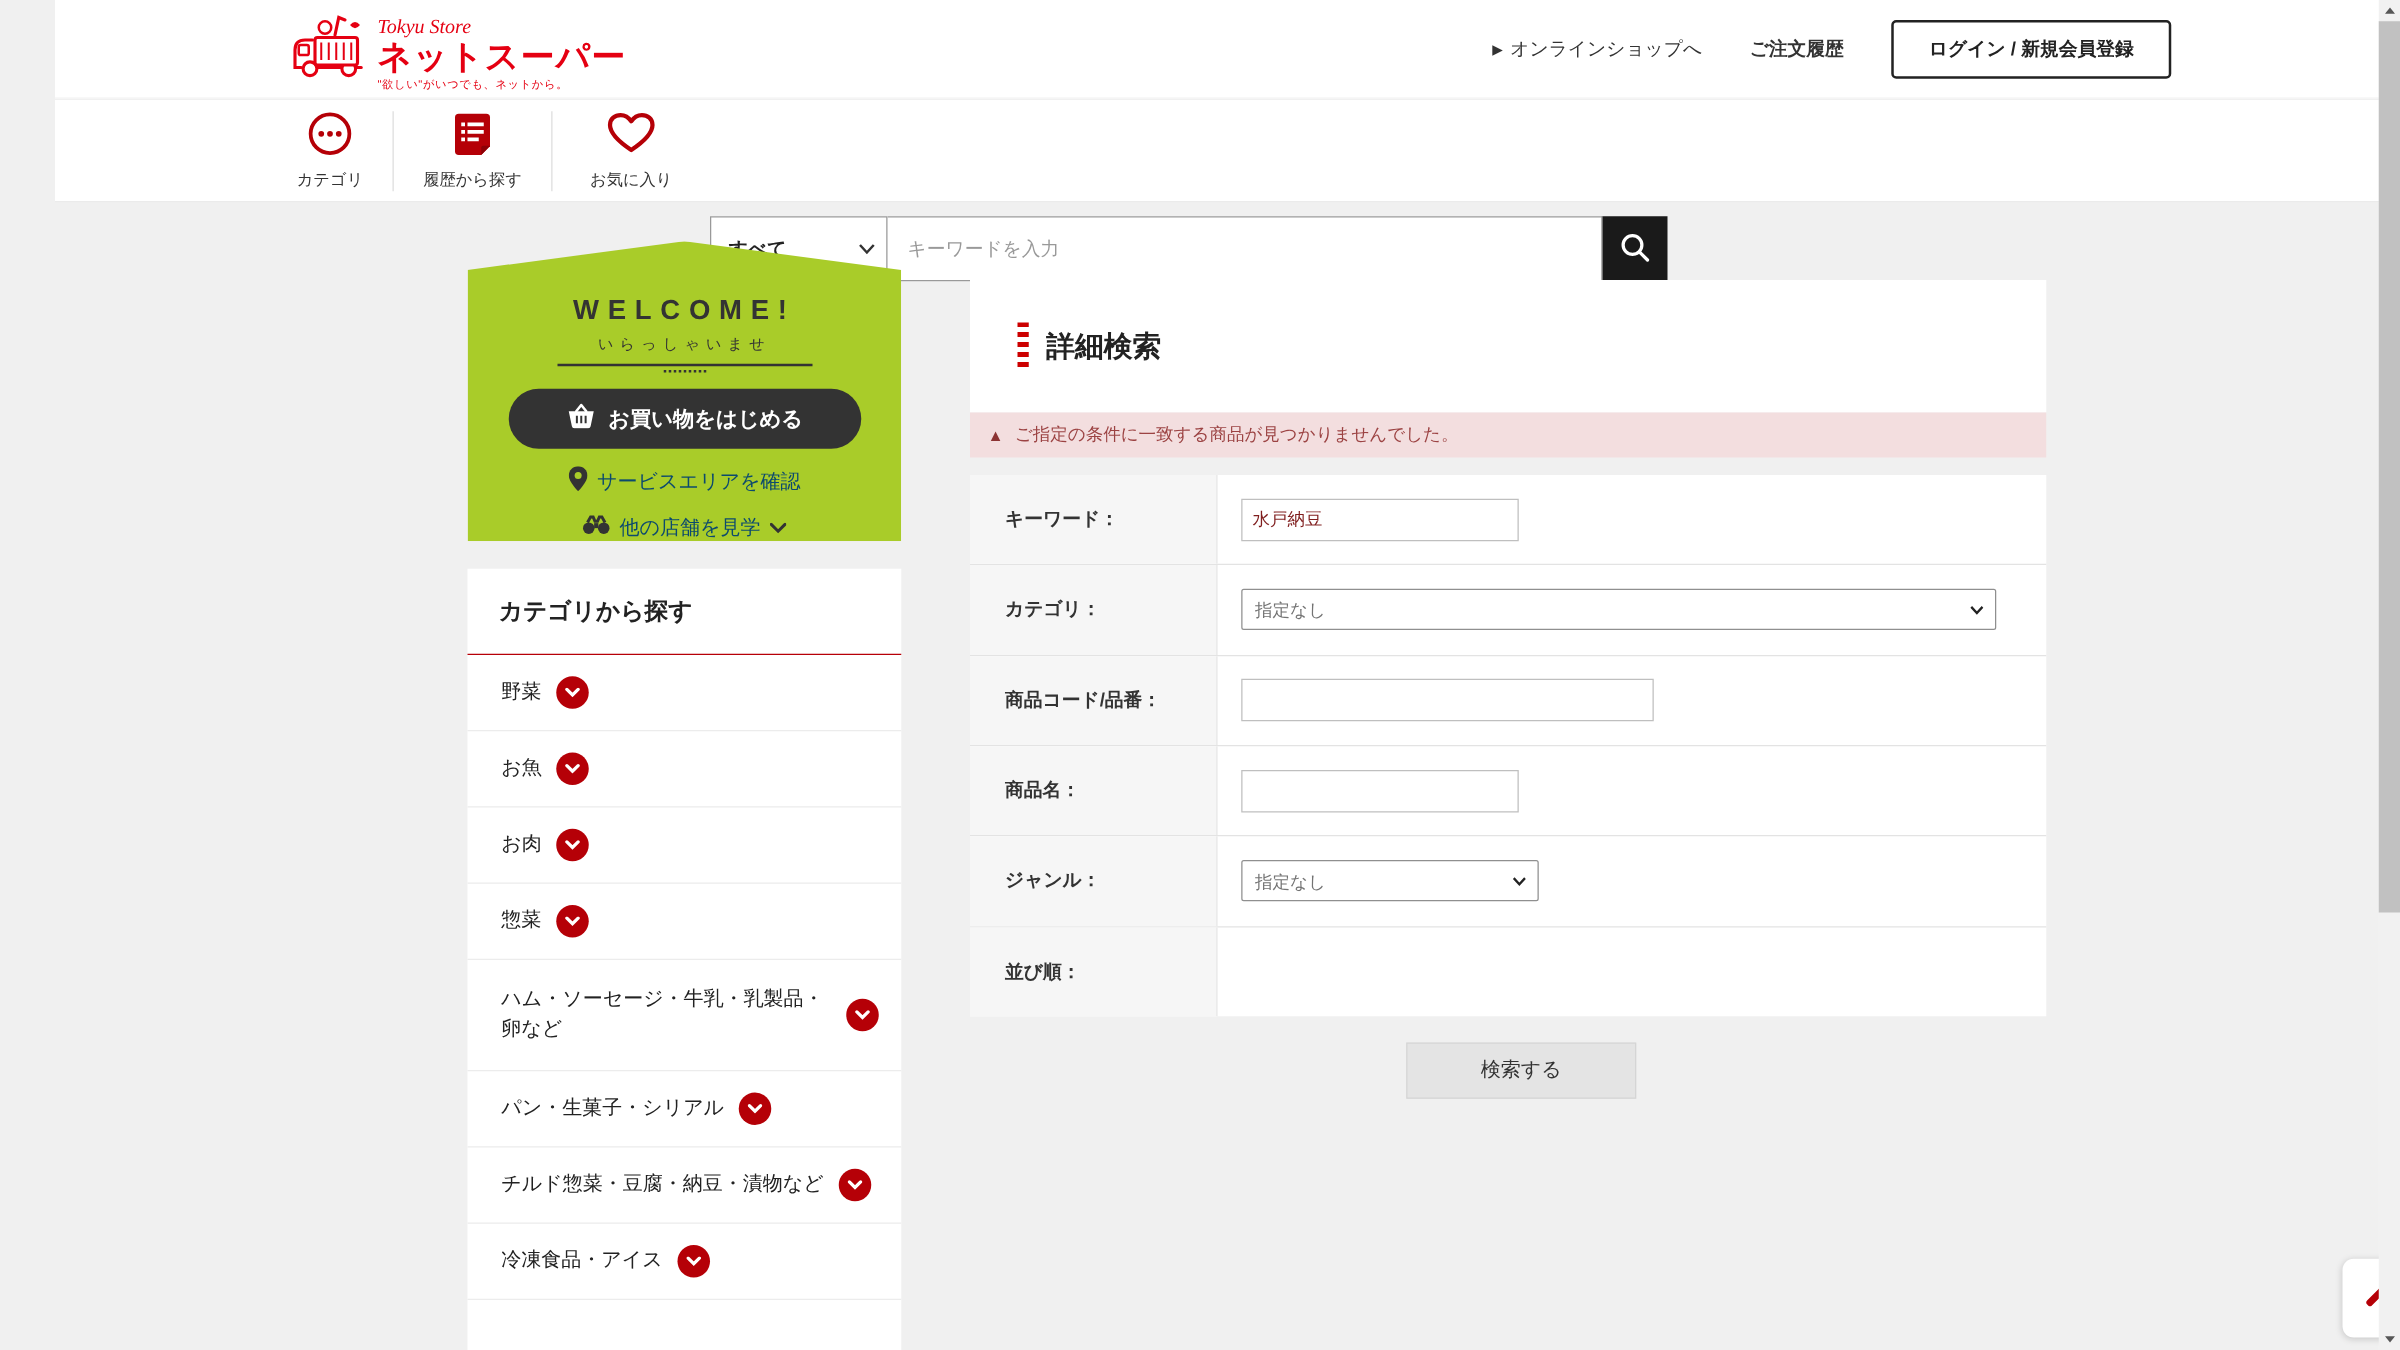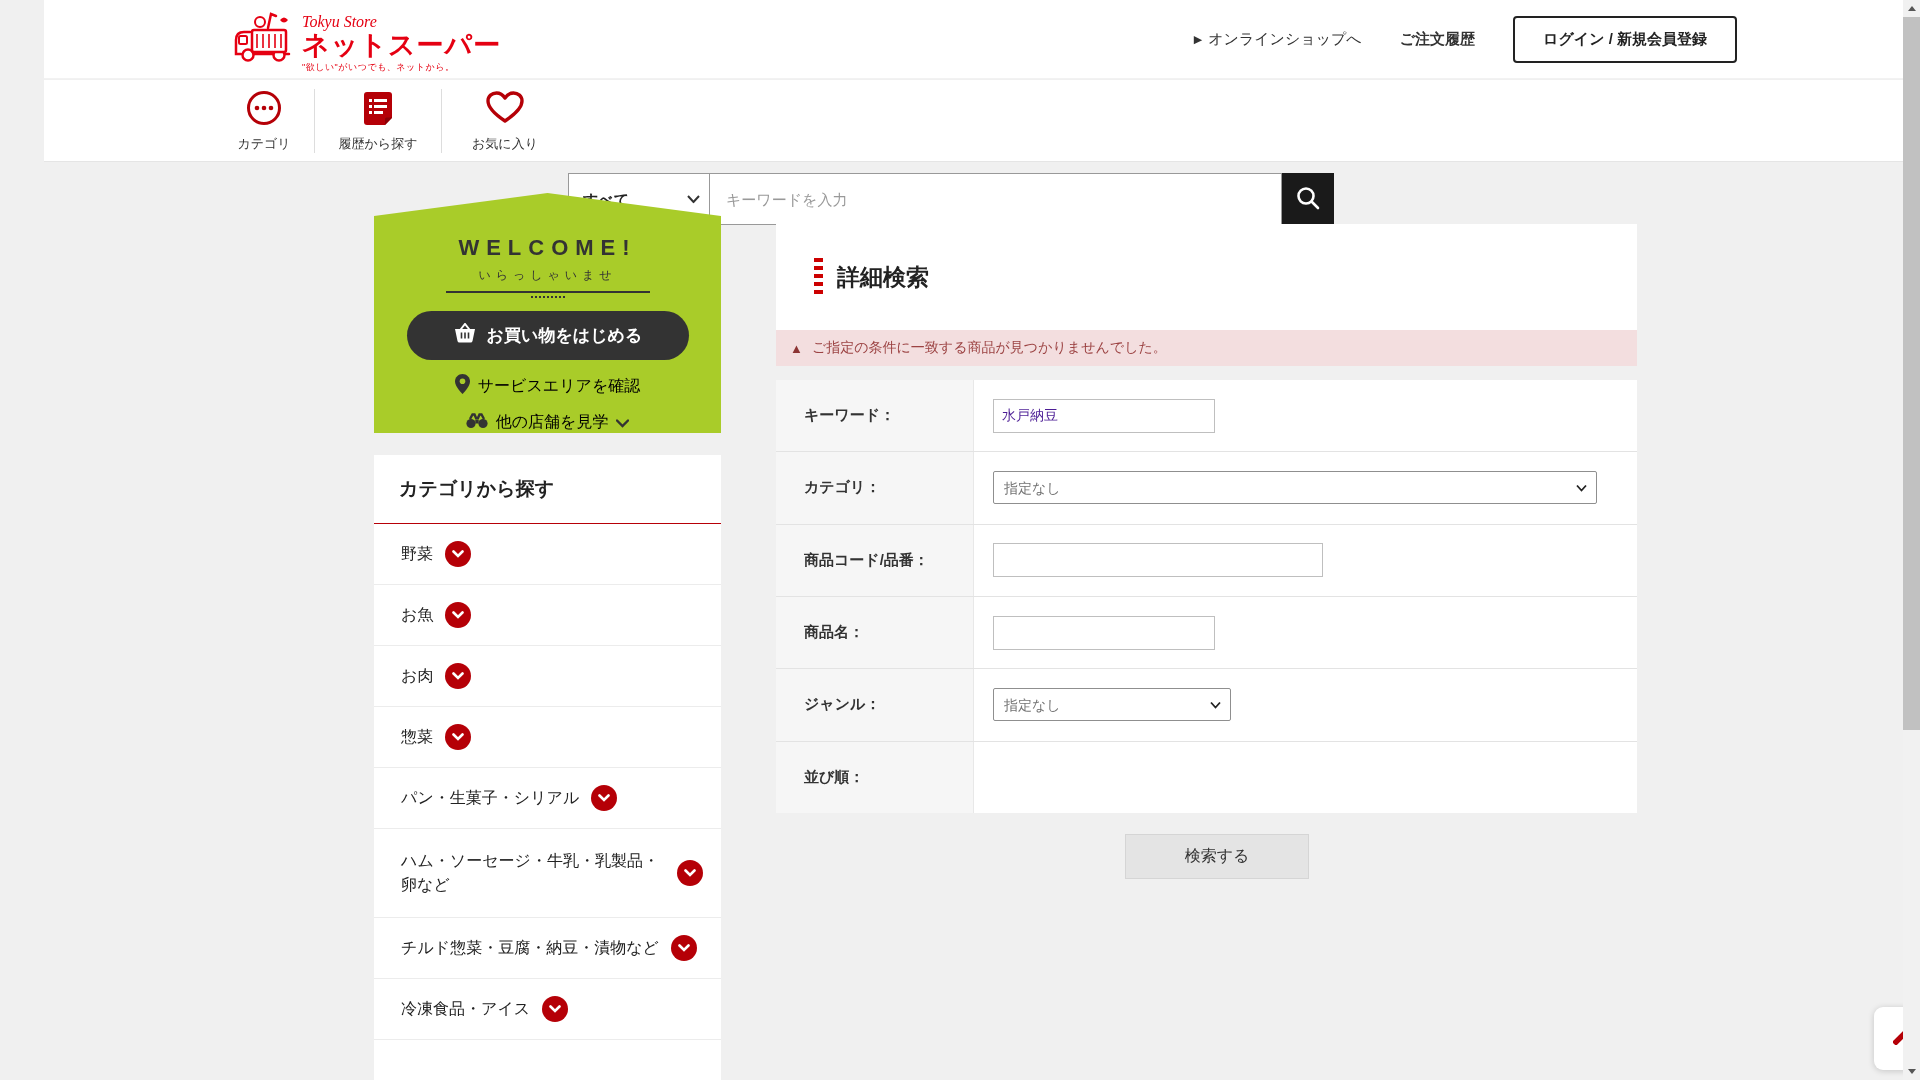--- a/index.html
+++ b/index.html
@@ -37,21 +37,21 @@
 
   .sel-chev { position:absolute; right:10px; top:50%; transform:translateY(-50%); pointer-events:none; display:flex; }
 
   
   .welcome { position:absolute; left:330px; top:193px; width:347px; height:240px; background:#a9cc29; clip-path:polygon(0 23px,50% 0,100% 23px,100% 100%,0 100%); display:flex; flex-direction:column; align-items:center; }
   .w-title { margin-top:42px; font-size:22px; font-weight:bold; letter-spacing:7px; color:#333; }
   .w-sub { margin-top:6px; font-size:12px; letter-spacing:5px; color:#333; }
   .w-divider { margin-top:7px; width:204px; border-top:2px solid #333; position:relative; }
   .w-divider:after { content:""; position:absolute; left:50%; transform:translateX(-50%); top:3px; width:34px; border-top:2px dotted #333; }
   .shop-btn { margin-top:18px; width:282px; height:54px; border:none; border-radius:27px; background:#333; color:#fff; font-size:17px; font-weight:bold; display:flex; align-items:center; justify-content:center; gap:10px; cursor:pointer; font-family:Liberation Serif, serif; }
-  .w-link { margin-top:14px; font-size:16px; color:#000000; display:flex; align-items:center; gap:8px; cursor:pointer; }
+  .w-link { margin-top:14px; font-size:16px; color:#0c4a6e; display:flex; align-items:center; gap:8px; cursor:pointer; }
 
   .catpanel { position:absolute; left:330px; top:455px; width:347px; height:700px; background:#fff; }
   .catpanel-title { height:69px; display:flex; align-items:center; padding-left:25px; font-size:19px; font-weight:bold; color:#222; border-bottom:1px solid #b70008; }
   .cat-item { min-height:61px; display:flex; align-items:center; justify-content:flex-start; padding:10px 18px 10px 27px; border-bottom:1px solid #ececec; cursor:pointer; }
   .cat-label { font-size:16px; color:#222; line-height:24px; padding-right:12px; }
   .cat-chev { flex:0 0 26px; width:26px; height:26px; border-radius:50%; background:#b50007; display:flex; align-items:center; justify-content:center; }
 
   
   .card-title { position:absolute; left:732px; top:224px; width:861px; height:106px; background:#fff; display:flex; align-items:center; padding-left:38px; }
   .title-deco { width:9px; height:38px; margin-right:14px;
@@ -60,21 +60,21 @@
 
   .alert { position:absolute; left:732px; top:330px; width:861px; height:36px; background:#f3dedf; display:flex; align-items:center; padding-left:14px; gap:9px; }
   .alert-icon { color:#8c3434; font-size:13px; line-height:13px; }
   .alert-text { font-size:14px; color:#9c4343; }
 
   .form-card { position:absolute; left:732px; top:380px; width:861px; height:433px; background:#fff; display:flex; flex-direction:column; }
   .form-row { flex:1; display:flex; border-bottom:1px solid #e3e3e3; }
   .form-row:last-child { border-bottom:none; }
   .form-label { width:198px; background:#f6f6f6; border-right:1px solid #e8e8e8; display:flex; align-items:center; padding-left:28px; font-size:15px; font-weight:bold; color:#333; }
   .form-field { flex:1; display:flex; align-items:center; padding-left:19px; }
-  .tbox { height:34px; border:1px solid #bfbfbf; padding:0 8px; font-size:14px; color:#4c1d95; font-family:inherit; background:#fff; }
+  .tbox { height:34px; border:1px solid #bfbfbf; padding:0 8px; font-size:14px; color:#7f1d1d; font-family:inherit; background:#fff; }
   .tbox.w-keyword { width:222px; }
   .tbox.w-code { width:330px; }
   .tbox.w-name { width:222px; }
   .selwrap { position:relative; }
   .fsel { height:33px; border:1px solid #8f8f8f; border-radius:2px; background:#fff; font-size:14px; color:#737373; padding:0 26px 0 10px; appearance:none; -webkit-appearance:none; font-family:inherit; }
   .fsel.w-wide { width:604px; }
   .fsel.w-mid { width:238px; }
   .fsel.w-small { width:112px; }
 
   .submit-btn { position:absolute; left:1081px; top:834px; width:184px; height:45px; background:#e4e4e4; border:1px solid #d5d5d5; font-size:16px; color:#333; cursor:pointer; font-family:inherit; }
@@ -260,30 +260,30 @@
         </span>
     </div>
     <div class="cat-item">
       <span class="cat-label">惣菜</span>
       <span class="cat-chev">
           <svg width="12" height="8" viewBox="0 0 12 8">
             <polyline points="1.5,1.5 6,6 10.5,1.5" fill="none" stroke="#fff" stroke-width="2.6" stroke-linecap="round"></polyline>
           </svg>
         </span>
     </div>
-    <div class="cat-item">
-      <span class="cat-label">パン・生菓子・シリアル</span>
-      <span class="cat-chev">
-          <svg width="12" height="8" viewBox="0 0 12 8">
-            <polyline points="1.5,1.5 6,6 10.5,1.5" fill="none" stroke="#fff" stroke-width="2.6" stroke-linecap="round"></polyline>
-          </svg>
-        </span>
-    </div>
     <div class="cat-item" style="min-height:89px;">
       <span class="cat-label">ハム・ソーセージ・牛乳・乳製品・卵など</span>
+      <span class="cat-chev">
+          <svg width="12" height="8" viewBox="0 0 12 8">
+            <polyline points="1.5,1.5 6,6 10.5,1.5" fill="none" stroke="#fff" stroke-width="2.6" stroke-linecap="round"></polyline>
+          </svg>
+        </span>
+    </div>
+    <div class="cat-item">
+      <span class="cat-label">パン・生菓子・シリアル</span>
       <span class="cat-chev">
           <svg width="12" height="8" viewBox="0 0 12 8">
             <polyline points="1.5,1.5 6,6 10.5,1.5" fill="none" stroke="#fff" stroke-width="2.6" stroke-linecap="round"></polyline>
           </svg>
         </span>
     </div>
     <div class="cat-item">
       <span class="cat-label">チルド惣菜・豆腐・納豆・漬物など</span>
       <span class="cat-chev">
           <svg width="12" height="8" viewBox="0 0 12 8">

